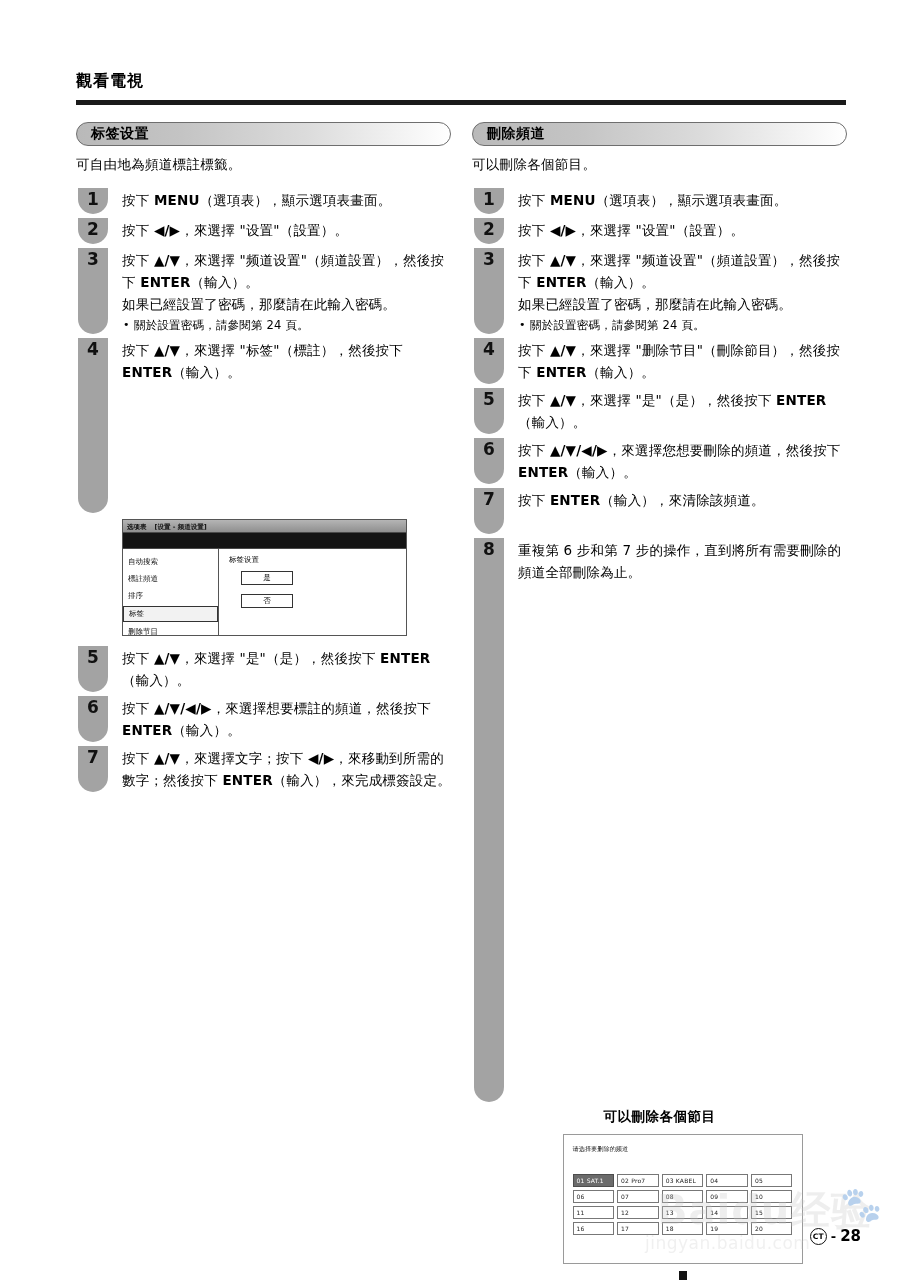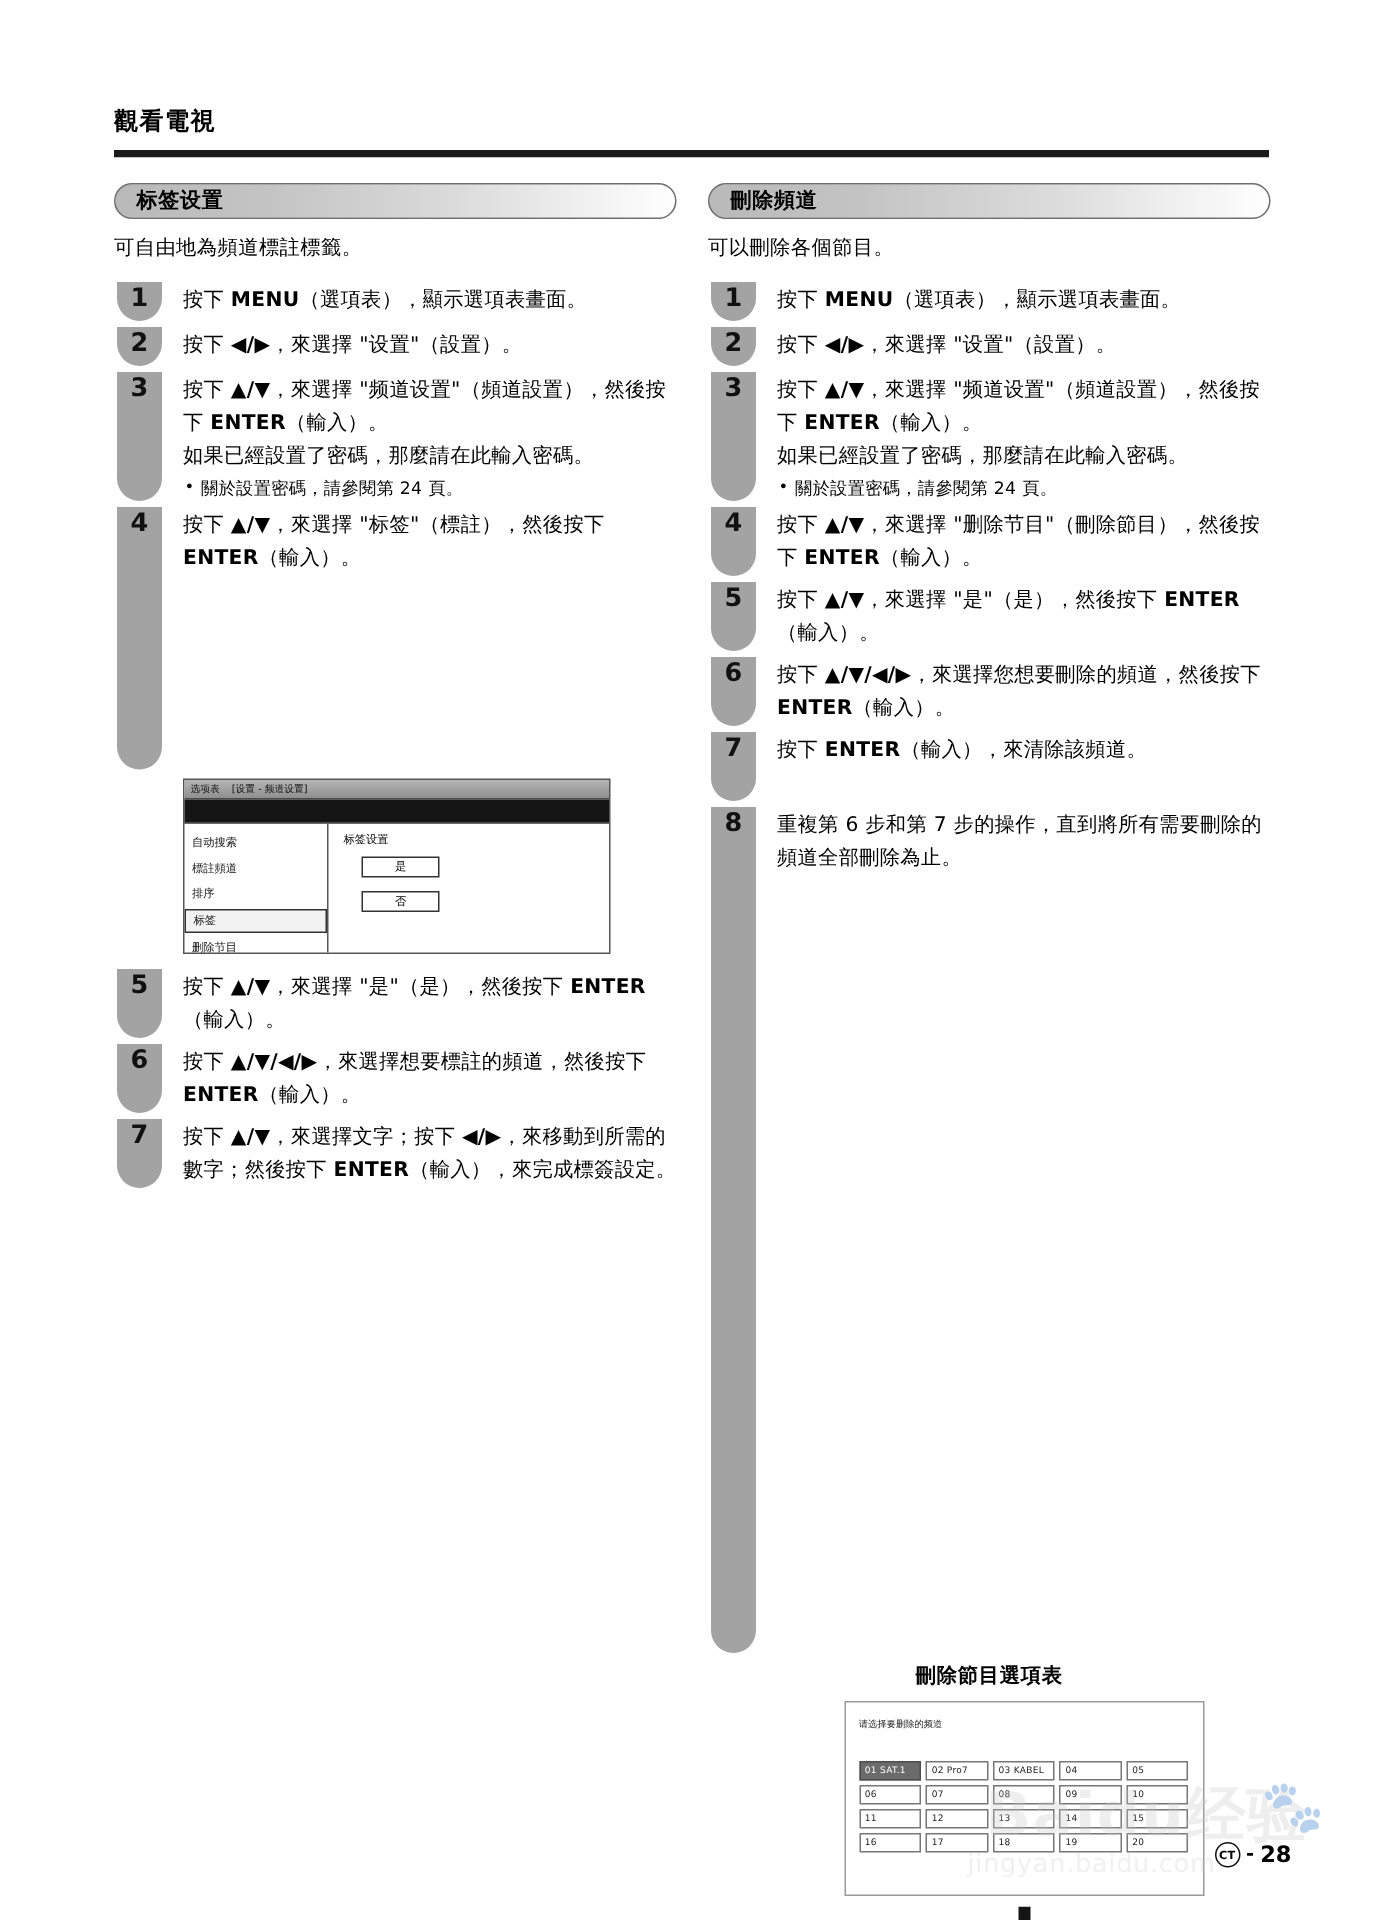--- a/index.html
+++ b/index.html
@@ -67,22 +67,22 @@
   }
 
   
   .tvmenu {
     margin: 6px 0 10px 46px; width: 285px; border: 1px solid #555;
     background: #fff;
   }
   .tvmenu-title {
     height: 13px; background: linear-gradient(to bottom,#b5b5b5,#8f8f8f);
     border-bottom: 1px solid #4a4a4a;
-    display: flex; align-items: center; gap: 8px;
-    padding: 0 4px; font-size: 6.5px; color: #111; font-weight: normal;
+    display: flex; align-items: flex-end; gap: 8px;
+    padding: 0 4px; font-size: 6.5px; color: #111; font-weight: bold;
   }
   .tvmenu-black { height: 16px; background: #141414; border-bottom: 1px solid #4a4a4a;}
   .tvmenu-body { display: flex; height: 86px; }
   .tvmenu-left { width: 96px; border-right: 1px solid #555; padding: 6px 0 0 0; }
   .tvmenu-item {
     font-size: 7.5px; padding: 2px 5px; margin-bottom: 3px; color:#111;
   }
   .tvmenu-item.sel { border: 1px solid #333; background:#f2f2f2; }
   .tvmenu-right { flex: 1; padding: 6px 0 0 10px; }
   .tvmenu-rlabel { font-size: 7.5px; margin-bottom: 6px; }
@@ -304,21 +304,21 @@
           </div>
         </div>
         <div class="step">
           <div class="badge-col">
             <div class="badge" style="height: 564px;">8</div>
           </div>
           <div class="step-body">
             <div class="step-line">重複第 6 步和第 7 步的操作，直到將所有需要刪除的頻道全部刪除為止。</div>
           </div>
         </div>
-        <div class="diag-title">刪除節目選項表</div>
+        <div class="diag-title">可以刪除各個節目</div>
         <div class="diagrams">
           <div class="screen">
             <div class="screen-label">请选择要删除的频道</div>
             <div class="grid">
               <div class="cell hl">01 SAT.1</div>
               <div class="cell">02 Pro7</div>
               <div class="cell">03 KABEL</div>
               <div class="cell">04</div>
               <div class="cell">05</div>
               <div class="cell">06</div>

